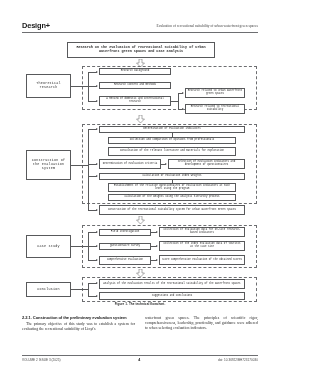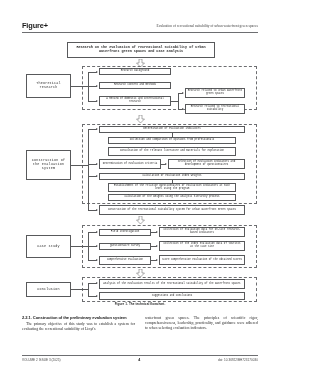--- a/index.html
+++ b/index.html
@@ -157,21 +157,21 @@
     font-size: 3.1px;
     color: #4d4d4d;
     letter-spacing: 0.02px;
   }
   .page-foot .pg { font-weight: bold; color: #1a1a1a; font-size: 3.6px; }
 </style>
 </head>
 <body>
 
 <div class="page-head">
-  <div class="brand">Figure+</div>
+  <div class="brand">Design+</div>
   <div class="running-title">Evaluation of recreational suitability of urban waterfront green spaces</div>
 </div>
 
 <div class="figure">
 
   <div class="node t-title" style="left:45px; top:2px; width:148px; height:16px;">Research on the evaluation of recreational suitability of urban waterfront green spaces and case analysis</div>
 
   <div class="block-arrow-d" style="left:114px; top:19px;">
     <svg width="9" height="8" viewBox="0 0 9 8">
         <polygon points="3,0 6,0 6,4 8.5,4 4.5,8 0.5,4 3,4" fill="#ffffff" stroke="#58595b" stroke-width="0.5"></polygon>

